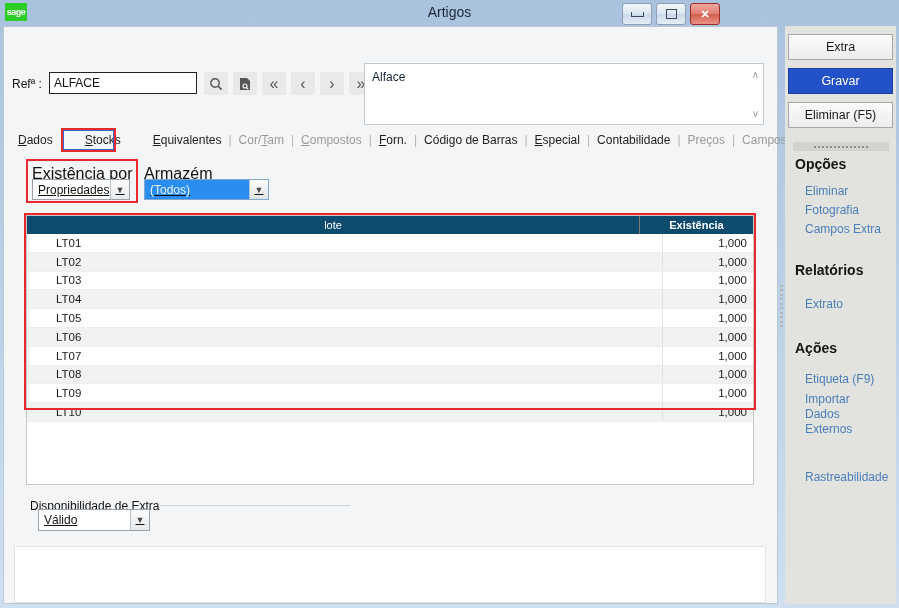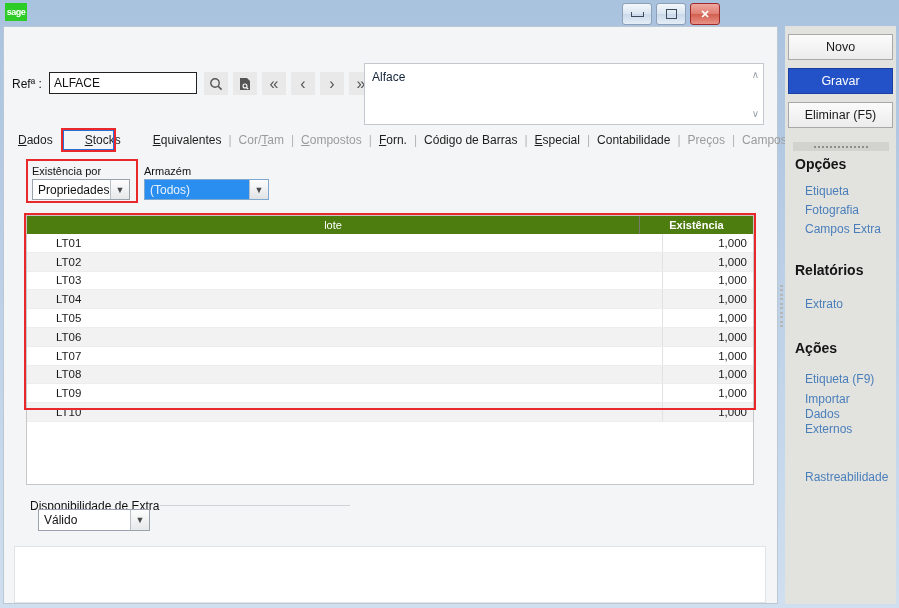--- a/index.html
+++ b/index.html
@@ -89,43 +89,43 @@
   .tab{color:#1d1d1d;padding:1px 6px;white-space:nowrap;}
   .tab.disabled{color:#9b9b9b;}
   .tab .ul{text-decoration:underline;}
   .tabsep{color:#b4b4b4;padding:0 1px;}
 
   
   .redbox{position:absolute;border:2px solid #e8282a;box-sizing:border-box;pointer-events:none;}
   .bluebox{position:absolute;border:1px solid #2a6fd6;box-sizing:border-box;pointer-events:none;}
 
   
-  .gb-label{position:absolute;font-size:11px;color:#111;}
+  .gb-label{position:absolute;font-size:16px;color:#111;}
   .combo{
     position:absolute;height:21px;border:1px solid #9aa3ad;background:#fff;
     box-sizing:border-box;display:flex;align-items:center;
-    font-size:12px;color:#111;
+    font-size:12px;color:#111;text-decoration:underline;
   }
   .combo .cval{flex:1;padding-left:5px;overflow:hidden;white-space:nowrap;}
   .combo .cbtn{
     width:18px;height:19px;border-left:1px solid #b9bfc6;
     background:linear-gradient(to bottom,#fdfdfd,#e6e8ea);
     display:flex;align-items:center;justify-content:center;color:#4a4a4a;font-size:9px;
   }
   .combo.selected{background:#2a8ef0;border-color:#7fa8cf;}
   .combo.selected .cval{color:#e8f2fc;}
   .combo.selected .cbtn{background:linear-gradient(to bottom,#fdfdfd,#e0e3e6);color:#4a4a4a;}
 
   
   .grid{
     position:absolute;left:22px;top:188px;width:728px;height:270px;
     background:#fff;border:1px solid #c7c7c7;box-sizing:border-box;overflow:hidden;
   }
   .grid-head{
-    display:flex;height:18px;background:#4d7c0f;color:#fff;font-size:11px;
+    display:flex;height:18px;background:#0c4a6e;color:#fff;font-size:11px;
   }
   .gh{display:flex;align-items:center;justify-content:center;height:18px;}
   .gh.c1{width:612px;border-right:1px solid #7b7873;}
   .gh.c2{flex:1;font-weight:bold;}
   .grow{display:flex;height:17.8px;font-size:11.5px;color:#1a1a1a;border-bottom:1px solid #ededed;padding-left:24px;}
   .grow.odd{background:#fff;}
   .grow.even{background:#f2f2f2;}
   .gc1{width:612px;padding-left:5px;display:flex;align-items:center;border-right:1px solid #e2e2e2;box-sizing:border-box;}
   .gc2{flex:1;padding-right:6px;display:flex;align-items:center;justify-content:flex-end;box-sizing:border-box;}
 
@@ -169,20 +169,21 @@
   .sb-sec{position:absolute;left:10px;font-size:14px;font-weight:bold;color:#141414;}
   .sb-link{position:absolute;left:20px;font-size:12px;color:#4a7ebb;white-space:nowrap;}
 </style>
 </head>
 <body>
 
 <div id="app">
 
   <div class="titlebar">
     <div class="sage-logo">sage</div>
+    <div class="title-text">Artigos</div>
     <div class="winbtns">
       <div class="winbtn">
         <span class="glyph-min"></span>
       </div>
       <div class="winbtn">
         <span class="glyph-max"></span>
       </div>
       <div class="winbtn close">✕</div>
     </div>
   </div>
@@ -337,21 +338,21 @@
       <i></i>
       <i></i>
       <i></i>
       <i></i>
       <i></i>
       <i></i>
       <i></i>
   </div>
 
   <div class="sidebar">
-    <div class="sbtn" style="top:8px;">Novo</div>
+    <div class="sbtn" style="top:8px;">Extra</div>
     <div class="sbtn primary" style="top:42px;">Gravar</div>
     <div class="sbtn" style="top:76px;">Eliminar (F5)</div>
 
     <div class="sb-grip">
       <i></i>
         <i></i>
         <i></i>
         <i></i>
         <i></i>
         <i></i>
@@ -359,21 +360,21 @@
         <i></i>
         <i></i>
         <i></i>
         <i></i>
         <i></i>
         <i></i>
         <i></i>
     </div>
 
     <div class="sb-sec" style="top:130px;">Opções</div>
-    <div class="sb-link" style="top:158px;">Etiqueta</div>
+    <div class="sb-link" style="top:158px;">Eliminar</div>
     <div class="sb-link" style="top:177px;">Fotografia</div>
     <div class="sb-link" style="top:196px;">Campos Extra</div>
 
     <div class="sb-sec" style="top:236px;">Relatórios</div>
     <div class="sb-link" style="top:271px;">Extrato</div>
 
     <div class="sb-sec" style="top:314px;">Ações</div>
     <div class="sb-link" style="top:346px;">Etiqueta (F9)</div>
     <div class="sb-link" style="top:366px;">Importar</div>
     <div class="sb-link" style="top:381px;">Dados</div>

